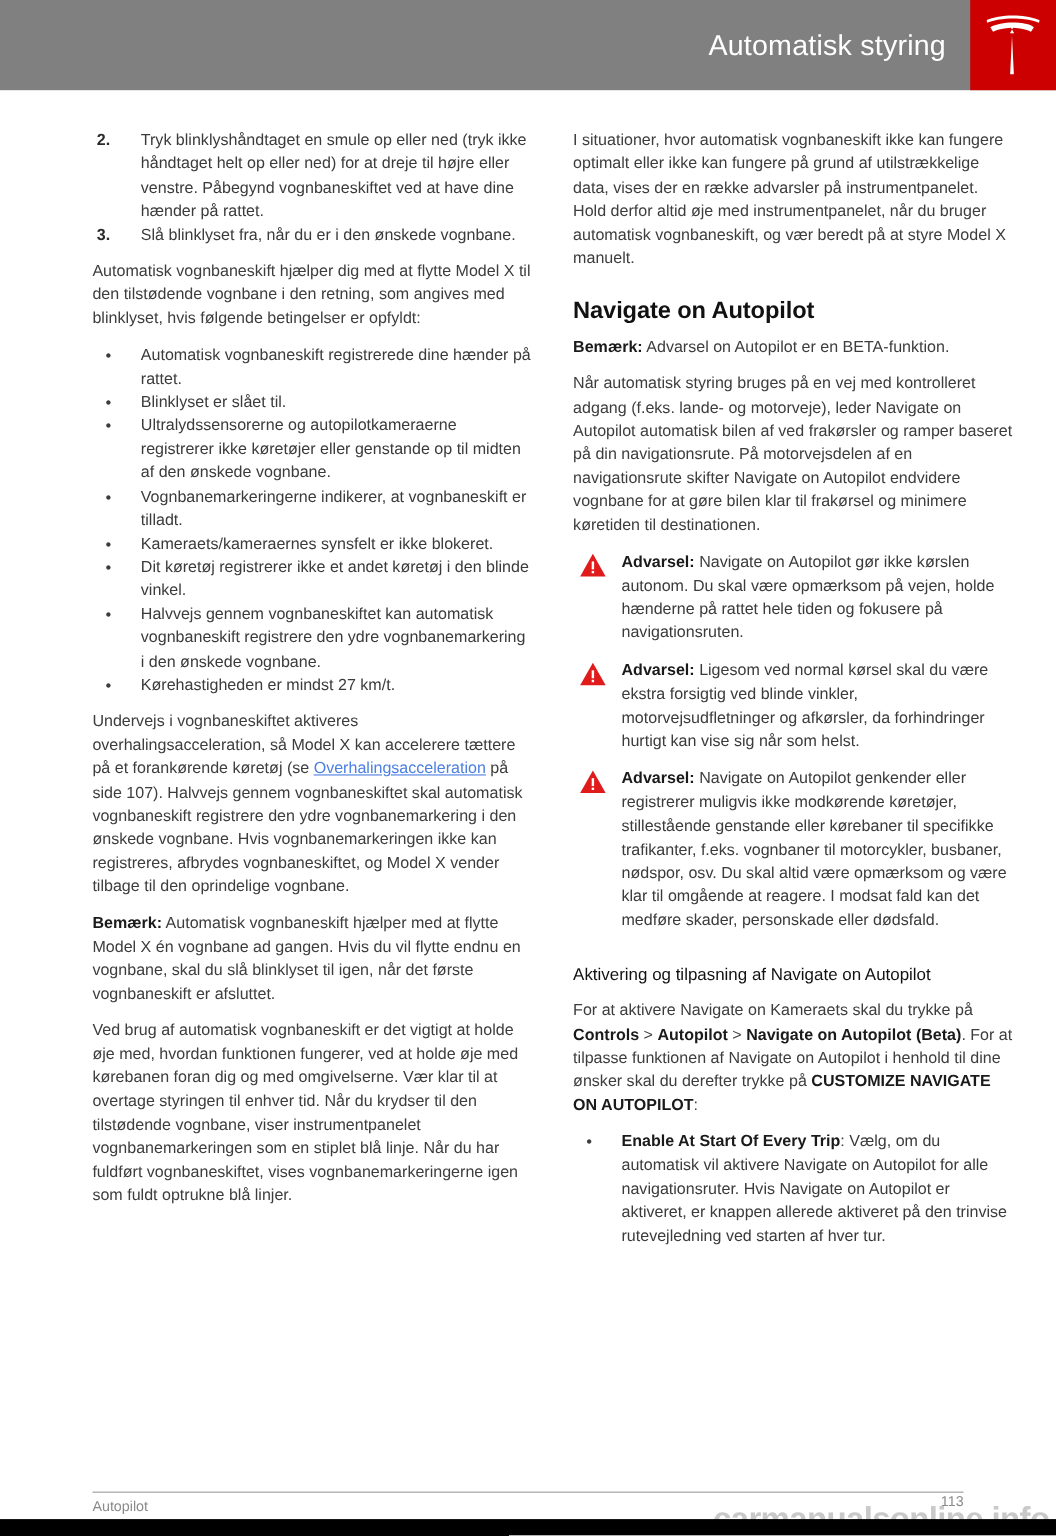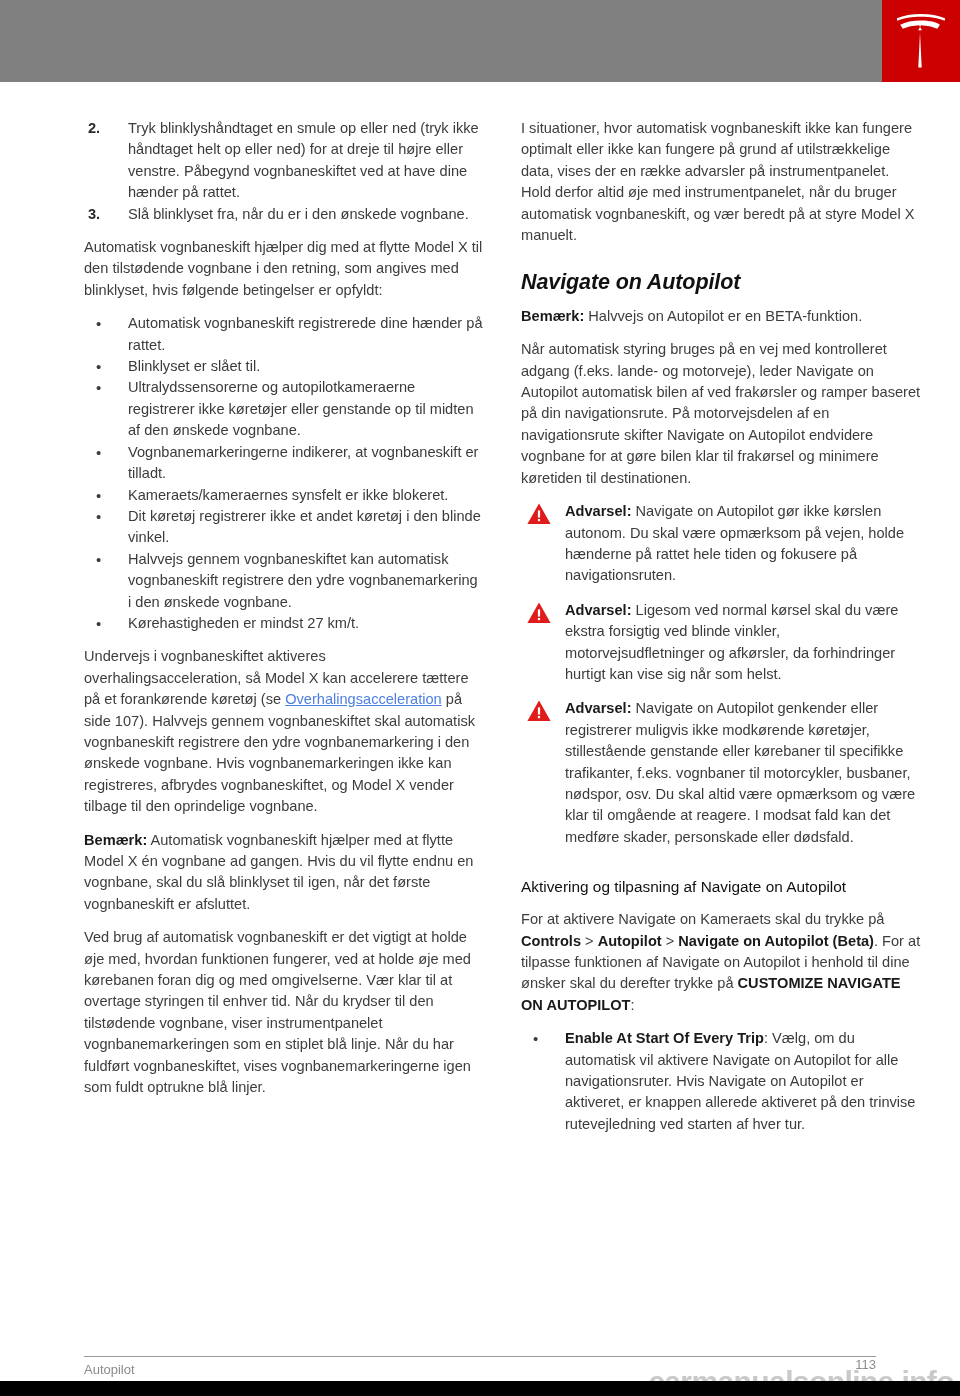--- a/index.html
+++ b/index.html
@@ -104,21 +104,20 @@
     line-height: 21.4px;
     color: #3d3d3d;
   }
 
   h2.section-title {
     font-size: 21.5px;
     font-weight: 700;
     color: #111111;
     margin: 26px 0 12px 0;
     letter-spacing: -0.1px;
-    font-style: italic;
   }
   h3.sub-title {
     font-size: 15.4px;
     font-weight: 400;
     color: #111111;
     margin: 28px 0 12px 0;
     line-height: 21px;
   }
 
   b, strong { color: #1a1a1a; font-weight: 700; }
@@ -178,20 +177,21 @@
     top: 1381px;
     width: 960px;
     height: 15px;
     background: #000000;
   }
 </style>
 </head>
 <body>
 
 <div id="header">
+  <div id="header-title">Automatisk styring</div>
   <div id="logo-block">
     <svg width="48" height="62" viewBox="0 0 48 62">
       <path fill="#ffffff" d="M24 10.5c-8.2 0-15.6 1.6-20.8 4.2l2.6 4.1c4.6-2 10.3-3.2 16.3-3.5l2.9 4.9h-1.9l-1.8 37.3h3.4L22.9 20.2h-1.8l2.9-4.9c6 .3 11.7 1.5 16.3 3.5l2.6-4.1C39.6 12.1 32.2 10.5 24 10.5z"></path>
       <path fill="#ffffff" d="M24 6.8c8.9 0 17.4 1.4 23.5 3.9l1.1-2.2C42.2 5.6 33.4 4 24 4S5.8 5.6-0.6 8.5l1.1 2.2C6.6 8.2 15.1 6.8 24 6.8z"></path>
     </svg>
   </div>
 </div>
 
 <div id="content">
 
@@ -227,21 +227,21 @@
 
     <p class="para">Ved brug af automatisk vognbaneskift er det vigtigt at holde øje med, hvordan funktionen fungerer, ved at holde øje med kørebanen foran dig og med omgivelserne. Vær klar til at overtage styringen til enhver tid. Når du krydser til den tilstødende vognbane, viser instrumentpanelet vognbanemarkeringen som en stiplet blå linje. Når du har fuldført vognbaneskiftet, vises vognbanemarkeringerne igen som fuldt optrukne blå linjer.</p>
   </div>
 
   <div class="column" id="col-right">
 
     <p class="para">I situationer, hvor automatisk vognbaneskift ikke kan fungere optimalt eller ikke kan fungere på grund af utilstrækkelige data, vises der en række advarsler på instrumentpanelet. Hold derfor altid øje med instrumentpanelet, når du bruger automatisk vognbaneskift, og vær beredt på at styre Model X manuelt.</p>
 
     <h2 class="section-title">Navigate on Autopilot</h2>
 
-    <p class="para"><b>Bemærk:</b><span> Halvvejs on Autopilot er en BETA-funktion.</span></p>
+    <p class="para"><b>Bemærk:</b><span> Advarsel on Autopilot er en BETA-funktion.</span></p>
 
     <p class="para">Når automatisk styring bruges på en vej med kontrolleret adgang (f.eks. lande- og motorveje), leder Navigate on Autopilot automatisk bilen af ved frakørsler og ramper baseret på din navigationsrute. På motorvejsdelen af en navigationsrute skifter Navigate on Autopilot endvidere vognbane for at gøre bilen klar til frakørsel og minimere køretiden til destinationen.</p>
 
     <div class="warning">
       <span class="tri">
         <svg width="24" height="22" viewBox="0 0 24 22">
           <path fill="#e01b1b" d="M12 0.5 L23.6 21 L0.4 21 Z"></path>
           <rect x="10.9" y="7.4" width="2.2" height="7.2" fill="#ffffff"></rect>
           <rect x="10.9" y="16.0" width="2.2" height="2.2" fill="#ffffff"></rect>
         </svg>

